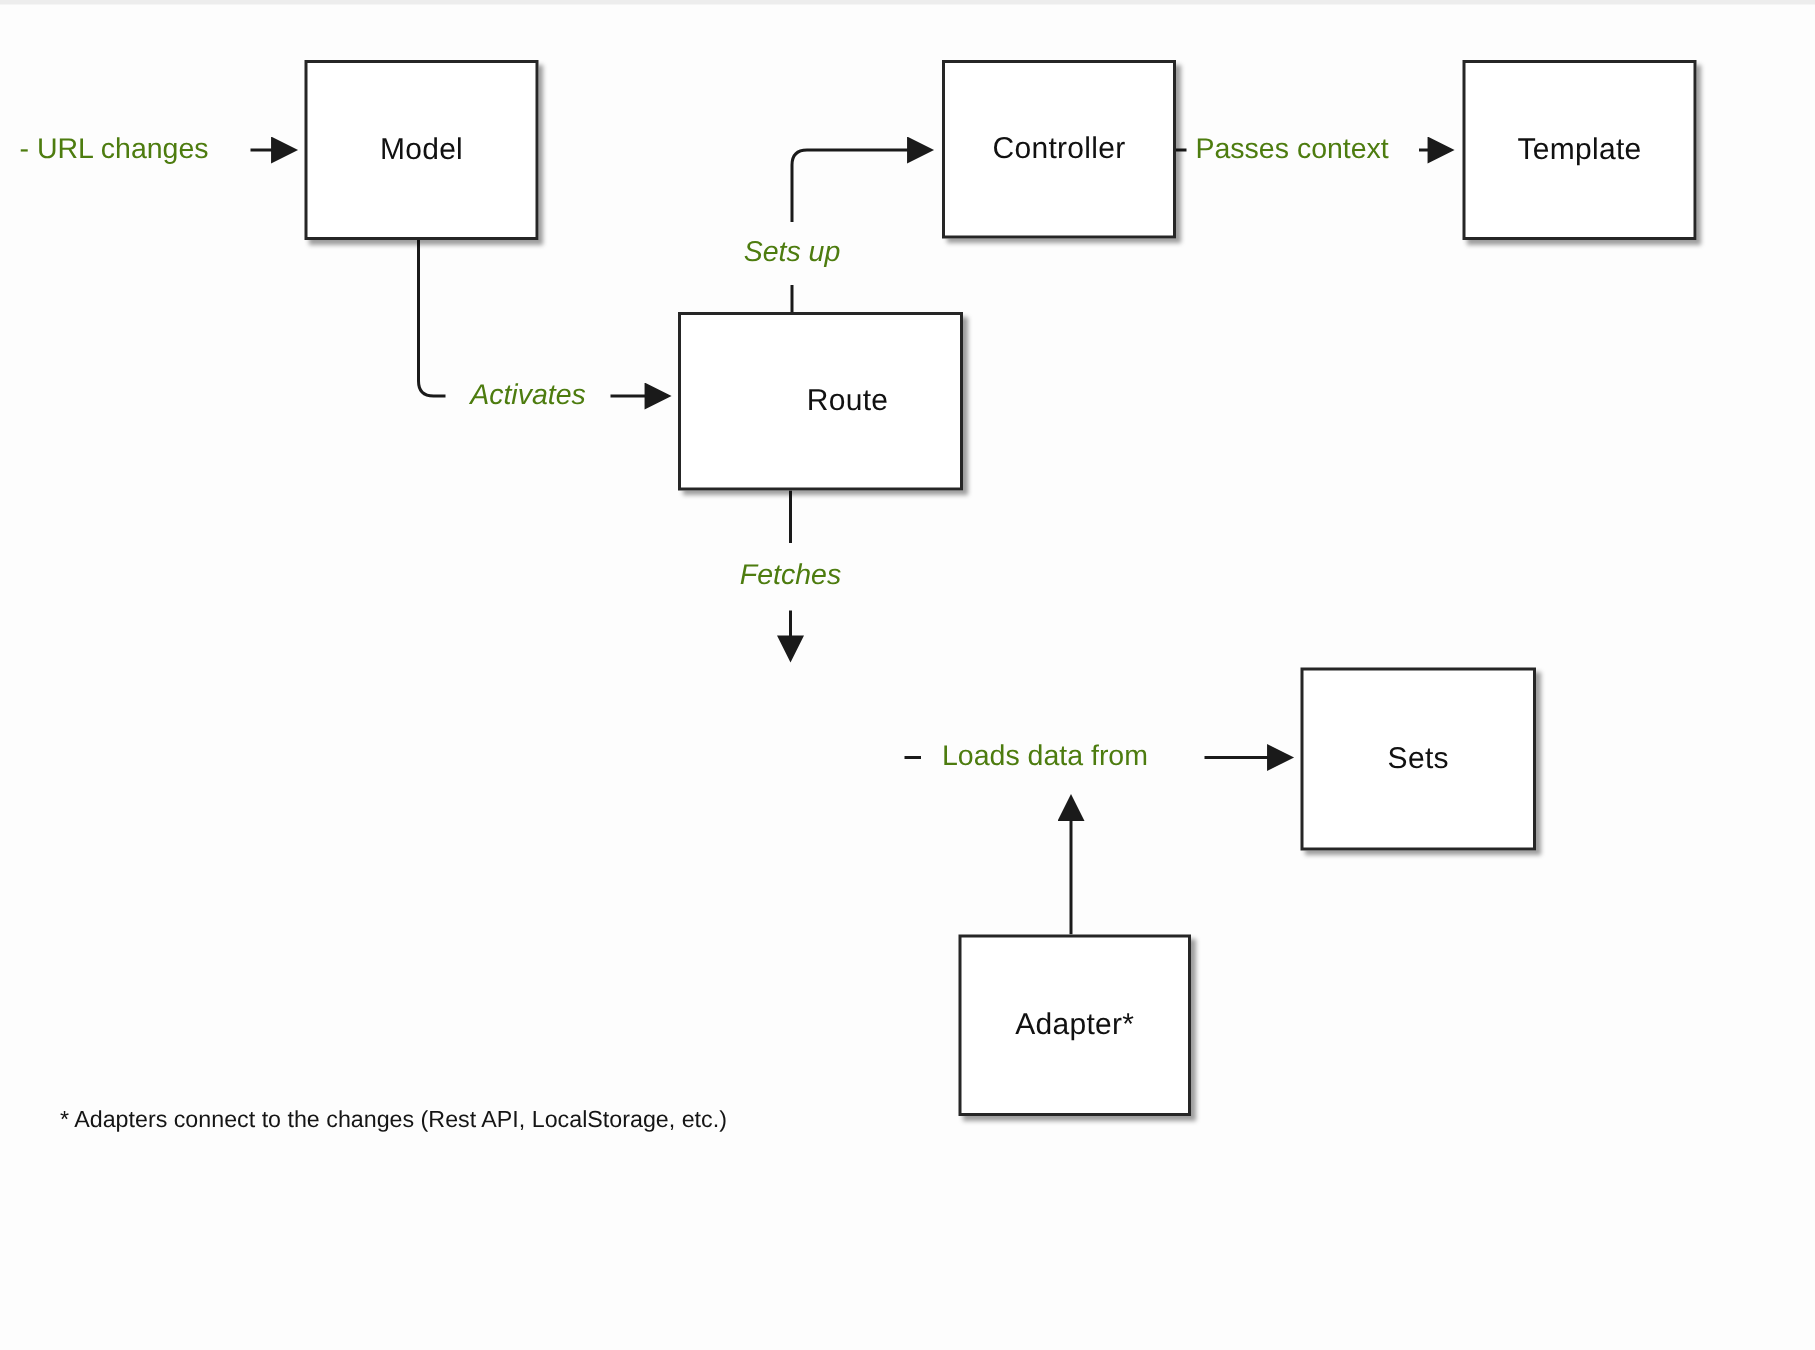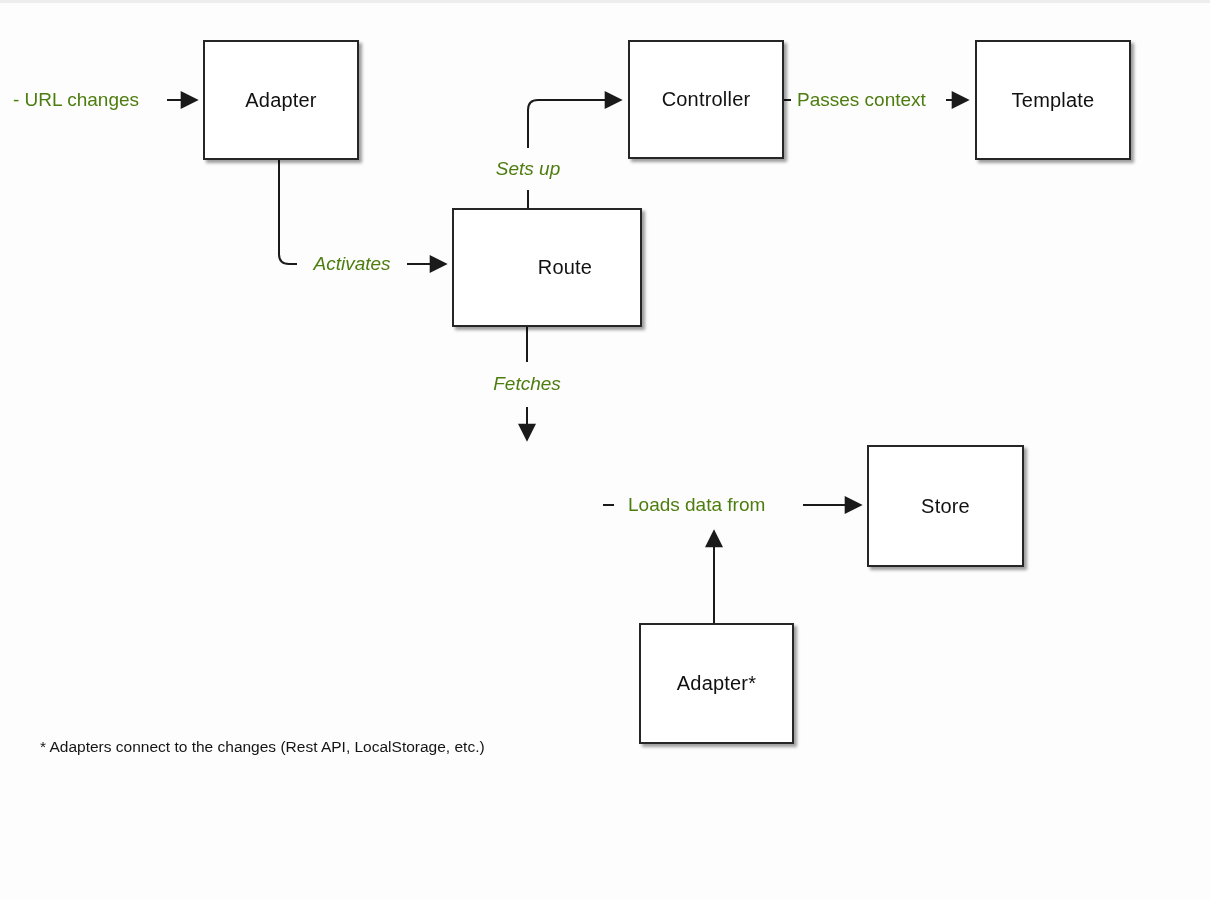--- a/index.html
+++ b/index.html
@@ -63,33 +63,33 @@
       <path d="M946 100 H967" marker-end="url(#arr)"></path>
       <path d="M527 323 V362"></path>
       <path d="M527 407 V439" marker-end="url(#arr)"></path>
       <path d="M603 505 H614"></path>
       <path d="M803 505 H860" marker-end="url(#arr)"></path>
       <path d="M714 623 V532" marker-end="url(#arr)"></path>
     </g>
   </svg>
 
   <div class="node" id="n-router">
-    <span>Adapter</span>
+    <span>Model</span>
   </div>
   <div class="node" id="n-controller">
     <span>Controller</span>
   </div>
   <div class="node" id="n-template">
     <span>Template</span>
   </div>
   <div class="node" id="n-route">
     <span>Route</span>
   </div>
   <div class="node" id="n-store">
-    <span>Store</span>
+    <span>Sets</span>
   </div>
   <div class="node" id="n-adapter">
     <span>Adapter*</span>
   </div>
 
   <div class="edge-label" id="e-url-changes">- URL changes</div>
   <div class="edge-label centered" id="e-activates">Activates</div>
   <div class="edge-label centered" id="e-sets-up">Sets up</div>
   <div class="edge-label" id="e-passes-context">Passes context</div>
   <div class="edge-label centered" id="e-fetches">Fetches</div>

